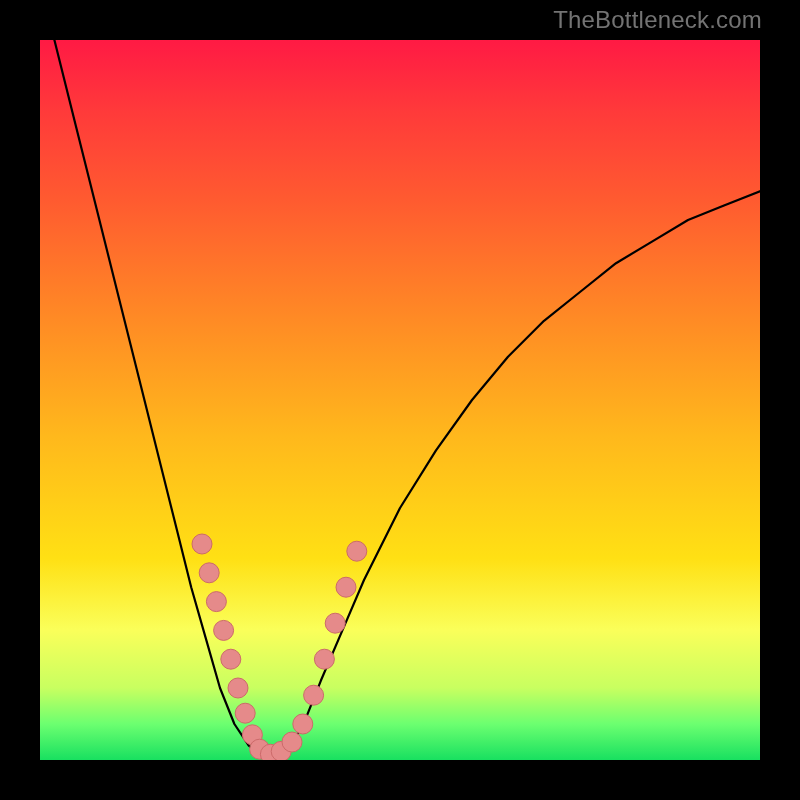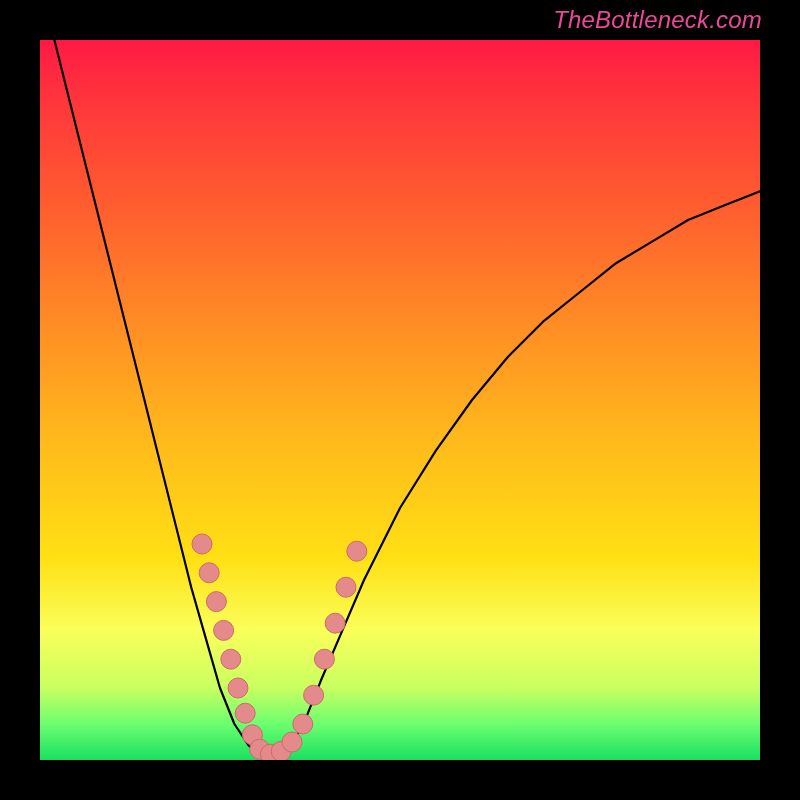--- a/index.html
+++ b/index.html
@@ -35,24 +35,23 @@
       #c8ff60 90%,
       #6cff70 95%,
       #18e060 100%
     );
   }
   #branding {
     position: absolute;
     top: 6px;
     right: 38px;
     font-size: 24px;
-    color: #ec4899;
+    color: #737373;
     letter-spacing: 0.2px;
     font-weight: 500;
-    font-style: italic;
   }
   svg {
     position: absolute;
     left: 0;
     top: 0;
   }
 </style>
 </head>
 <body>
 

